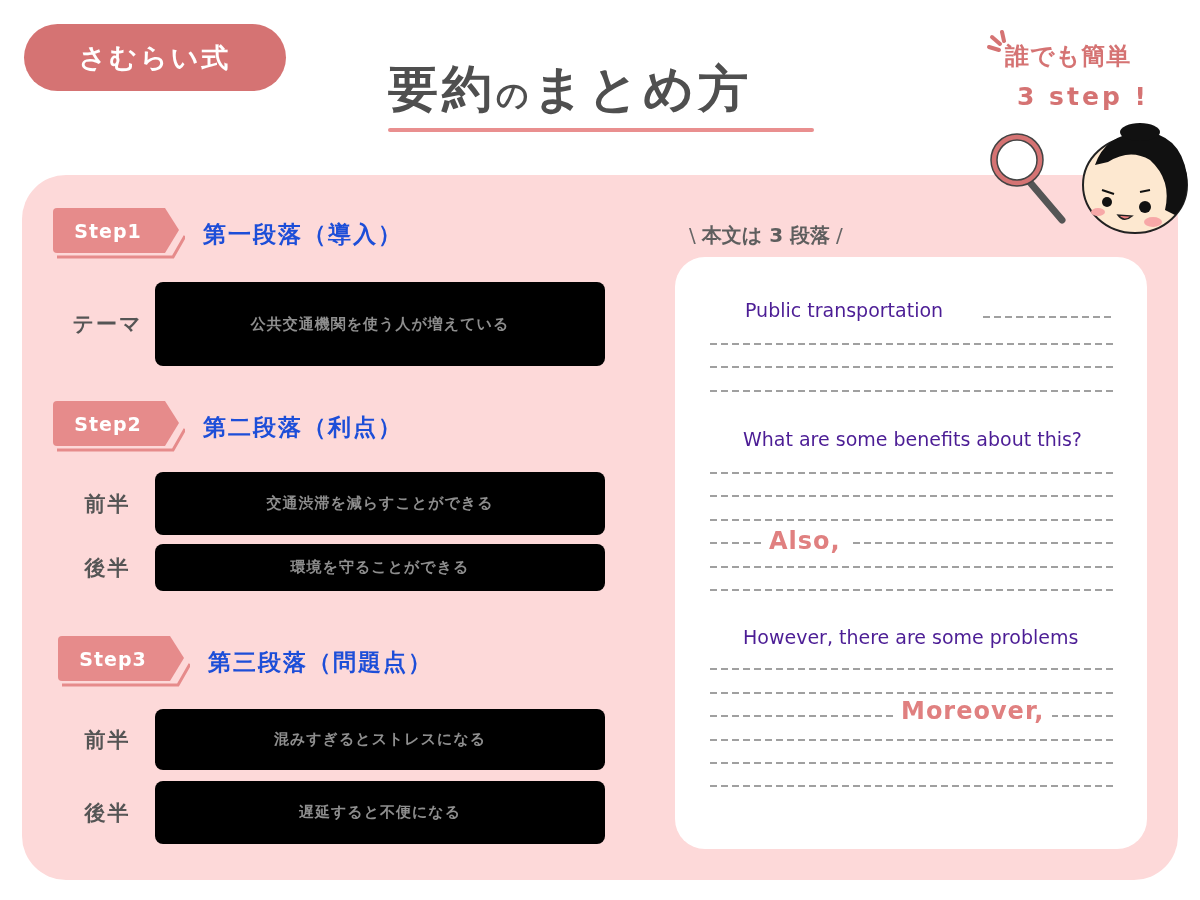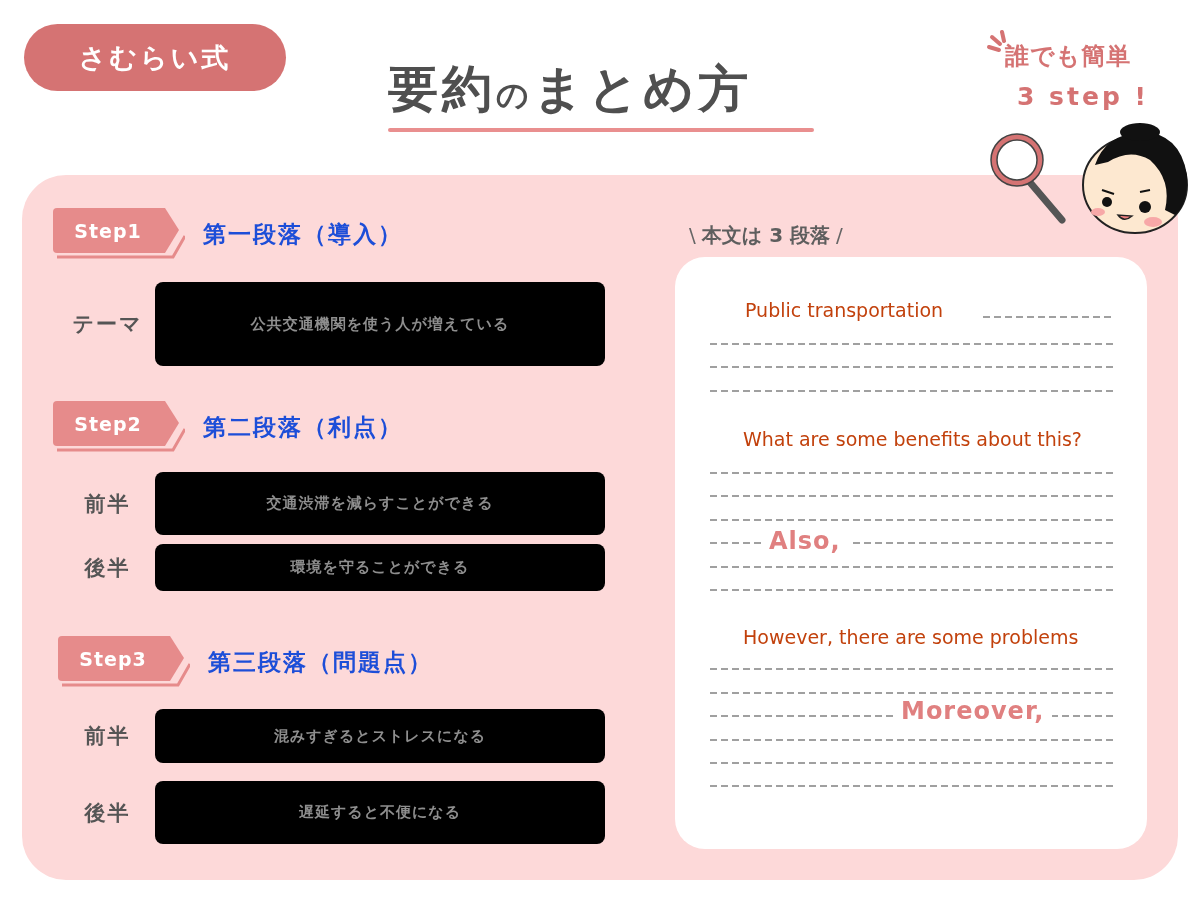--- a/index.html
+++ b/index.html
@@ -54,21 +54,21 @@
 
   .right-heading { position: absolute; left: 683px; top: 222px; font-size: 20px; font-weight: bold; color: #5e5e5e; white-space: nowrap; }
   .right-heading .slash { font-weight: normal; color: #666; margin: 0 6px; }
 
   .essay-card {
     position: absolute; left: 675px; top: 257px; width: 472px; height: 592px;
     background: #fff; border-radius: 30px;
   }
   .essay-line { position: absolute; left: 35px; width: 405px; height: 2px;
     background-image: repeating-linear-gradient(to right, #a0a0a0 0 7px, transparent 7px 11px); }
-  .essay-text { position: absolute; font-family: "DejaVu Sans", sans-serif; font-size: 19px; color: #c2410c; white-space: nowrap; }
+  .essay-text { position: absolute; font-family: "DejaVu Sans", sans-serif; font-size: 19px; color: #4c1d95; white-space: nowrap; }
   .essay-accent { position: absolute; font-size: 24px; font-weight: bold; color: #e08080; white-space: nowrap; letter-spacing: 1px; background: #fff; padding: 0 8px; }
 
   .mascot { position: absolute; left: 990px; top: 120px; width: 200px; height: 120px; }
 </style>
 </head>
 <body>
 
 <div class="brand-pill">さむらい式</div>
 
 <div class="title-wrap">
@@ -127,21 +127,21 @@
     <svg width="132" height="52" viewBox="0 0 132 52">
       <path d="M4 49 L120 49 L132 28" fill="none" stroke="#e68b8b" stroke-width="3"></path>
       <path d="M4 0 L112 0 L126 22 L112 45 L4 45 Q0 45 0 41 L0 4 Q0 0 4 0 Z" fill="#e68b8b"></path>
     </svg>
     <div class="step-badge-label">Step3</div>
   </div>
   <div class="step-title">第三段落（問題点）</div>
 </div>
 <div class="item-row" style="top:709px;">
   <div class="item-label">前半</div>
-  <div class="item-box" style="height:54px;">混みすぎるとストレスになる</div>
+  <div class="item-box" style="height:61px;">混みすぎるとストレスになる</div>
 </div>
 <div class="item-row" style="top:781px;">
   <div class="item-label">後半</div>
   <div class="item-box" style="height:63px;">遅延すると不便になる</div>
 </div>
 
 <div class="right-heading">
   <span class="slash">\</span><span>本文は 3 段落</span><span class="slash">/</span>
 </div>
 

